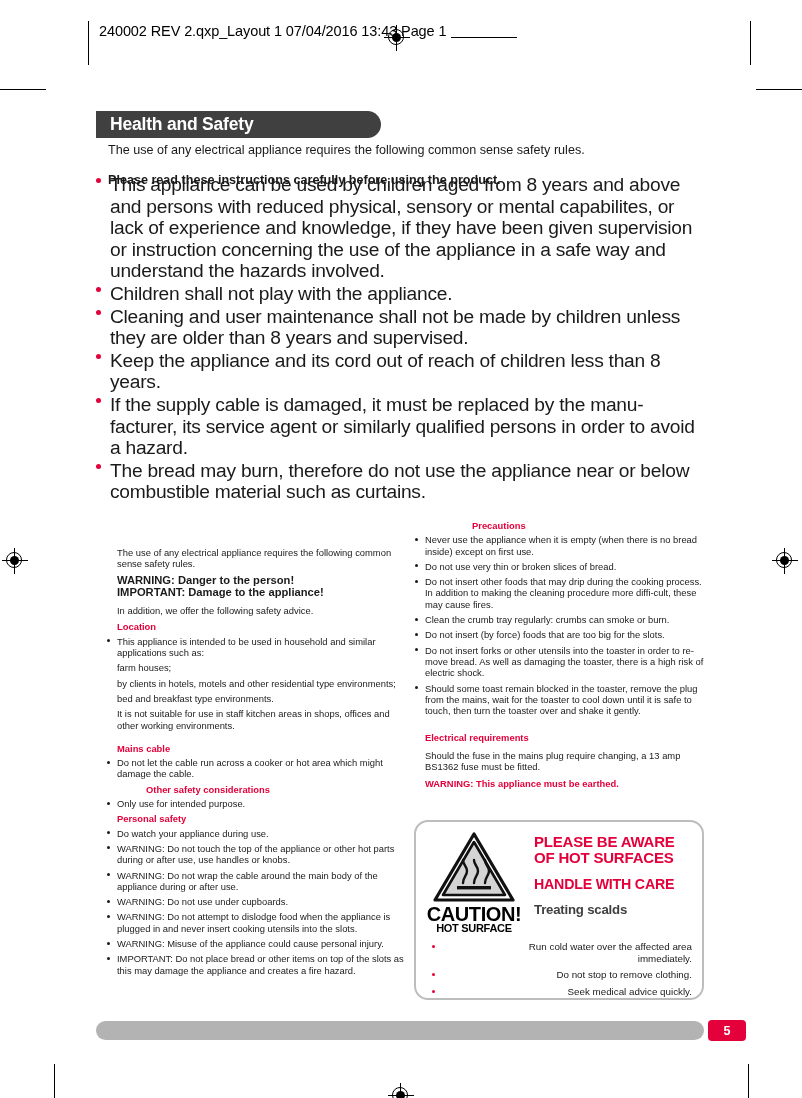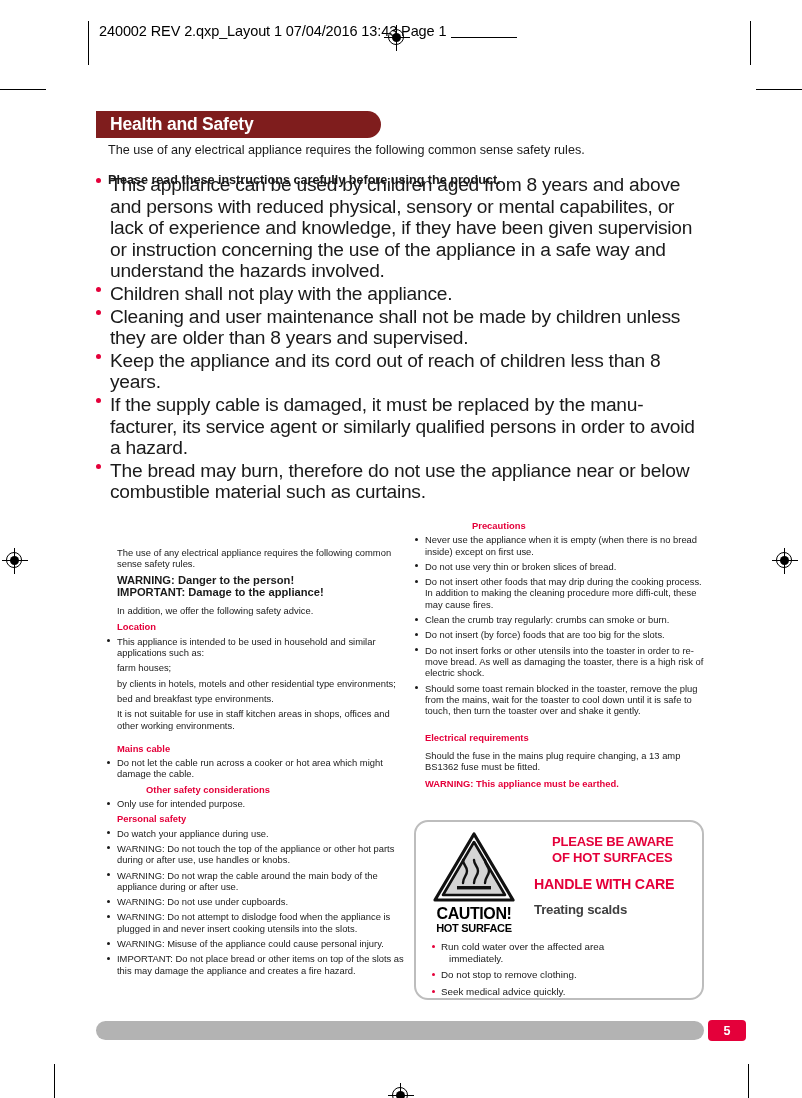--- a/index.html
+++ b/index.html
@@ -86,21 +86,21 @@
     width: 708px;
     height: 1098px;
   }
 
   .section-tag {
     position: absolute;
     left: 96px;
     top: 95px;
     width: 285px;
     height: 27px;
-    background: #7f1d1d;
+    background: #404040;
     border-radius: 0 14px 14px 0;
     display: flex;
     align-items: center;
   }
   .section-tag .tag-label {
     color: #ffffff;
     font-size: 17.5px;
     font-weight: bold;
     padding-left: 14px;
     letter-spacing: -0.2px;
@@ -206,45 +206,44 @@
     display: flex;
     padding: 9px 10px 0 10px;
   }
   .caution-sign {
     width: 96px;
     flex: 0 0 96px;
     text-align: center;
   }
   .caution-sign svg { display: block; margin: 0 auto; }
   .caution-word {
-    font-size: 16px;
+    font-size: 20px;
     font-weight: bold;
     letter-spacing: -0.4px;
     line-height: 16px;
     margin-top: 1px;
     color: #000;
   }
   .caution-sub {
     font-size: 11px;
     font-weight: bold;
     letter-spacing: -0.3px;
     line-height: 13px;
     color: #000;
   }
   .caution-head {
     padding-left: 12px;
     padding-top: 3px;
   }
   .caution-head .line1 {
     color: #e4003a;
     font-weight: bold;
-    font-size: 13px;
+    font-size: 15px;
     line-height: 16.4px;
     letter-spacing: -0.2px;
-    margin-left: 18px;
   }
   .caution-head .line2 {
     color: #e4003a;
     font-weight: bold;
     font-size: 14.2px;
     line-height: 16.4px;
     margin-top: 9px;
     letter-spacing: -0.2px;
   }
   .caution-head .line3 {
@@ -259,20 +258,21 @@
     margin: 6px 0 0 0;
     padding: 0 10px 0 16px;
     list-style: none;
     font-size: 9.8px;
     line-height: 11.6px;
   }
   .caution-list li {
     position: relative;
     padding-left: 9px;
     margin-bottom: 5px;
+    text-align: right;
   }
   .caution-list li .dot {
     position: absolute;
     left: 0;
     top: 4px;
     width: 3px;
     height: 3px;
     background: #e4003a;
     border-radius: 50%;
   }

